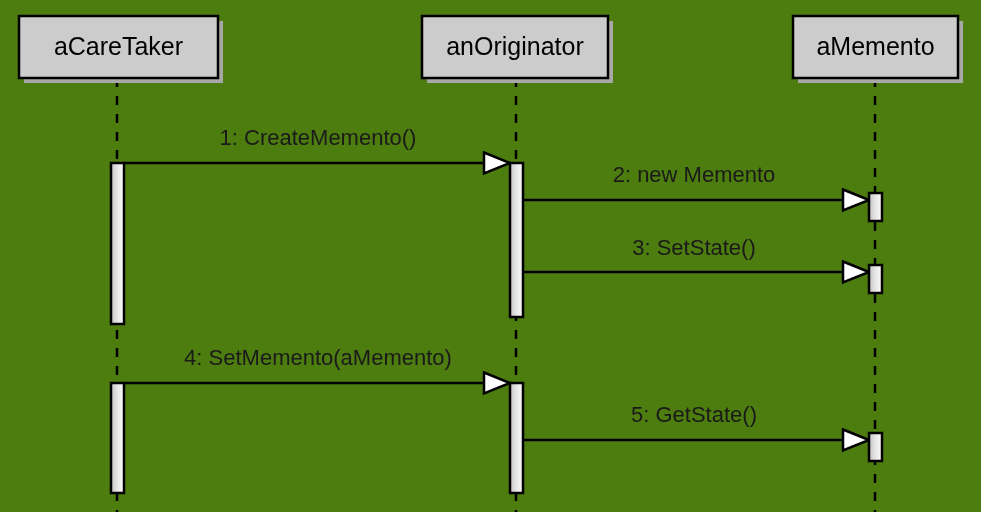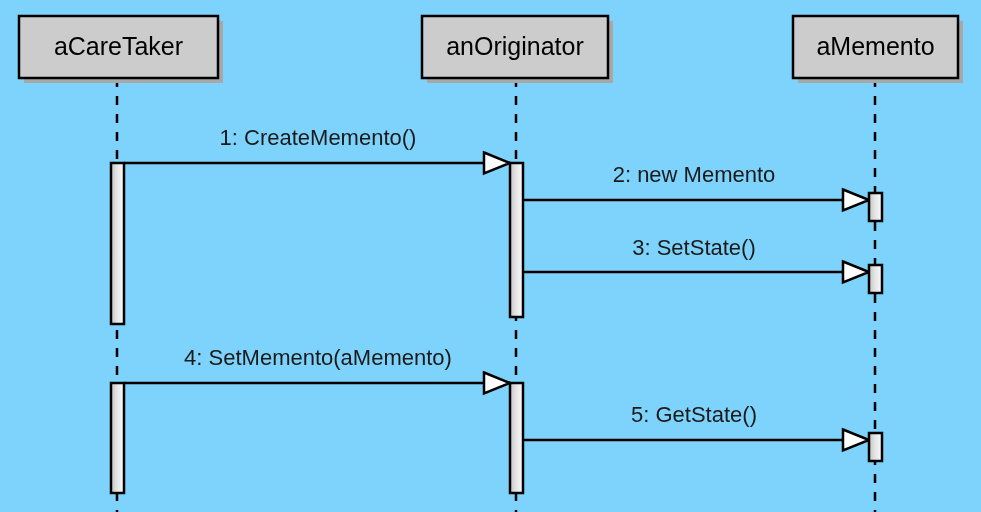--- a/index.html
+++ b/index.html
@@ -7,21 +7,21 @@
     padding: 0;
     background: #ffffff;
   }
   body {
     font-family: "Liberation Sans", sans-serif;
   }
   #diagram-root {
     position: relative;
     width: 981px;
     height: 512px;
-    background: #7dd3fc;
+    background: #4d7c0f;
     overflow: hidden;
   }
   #diagram-svg {
     position: absolute;
     left: 0;
     top: 0;
     width: 981px;
     height: 512px;
   }
   .lifeline-title {

